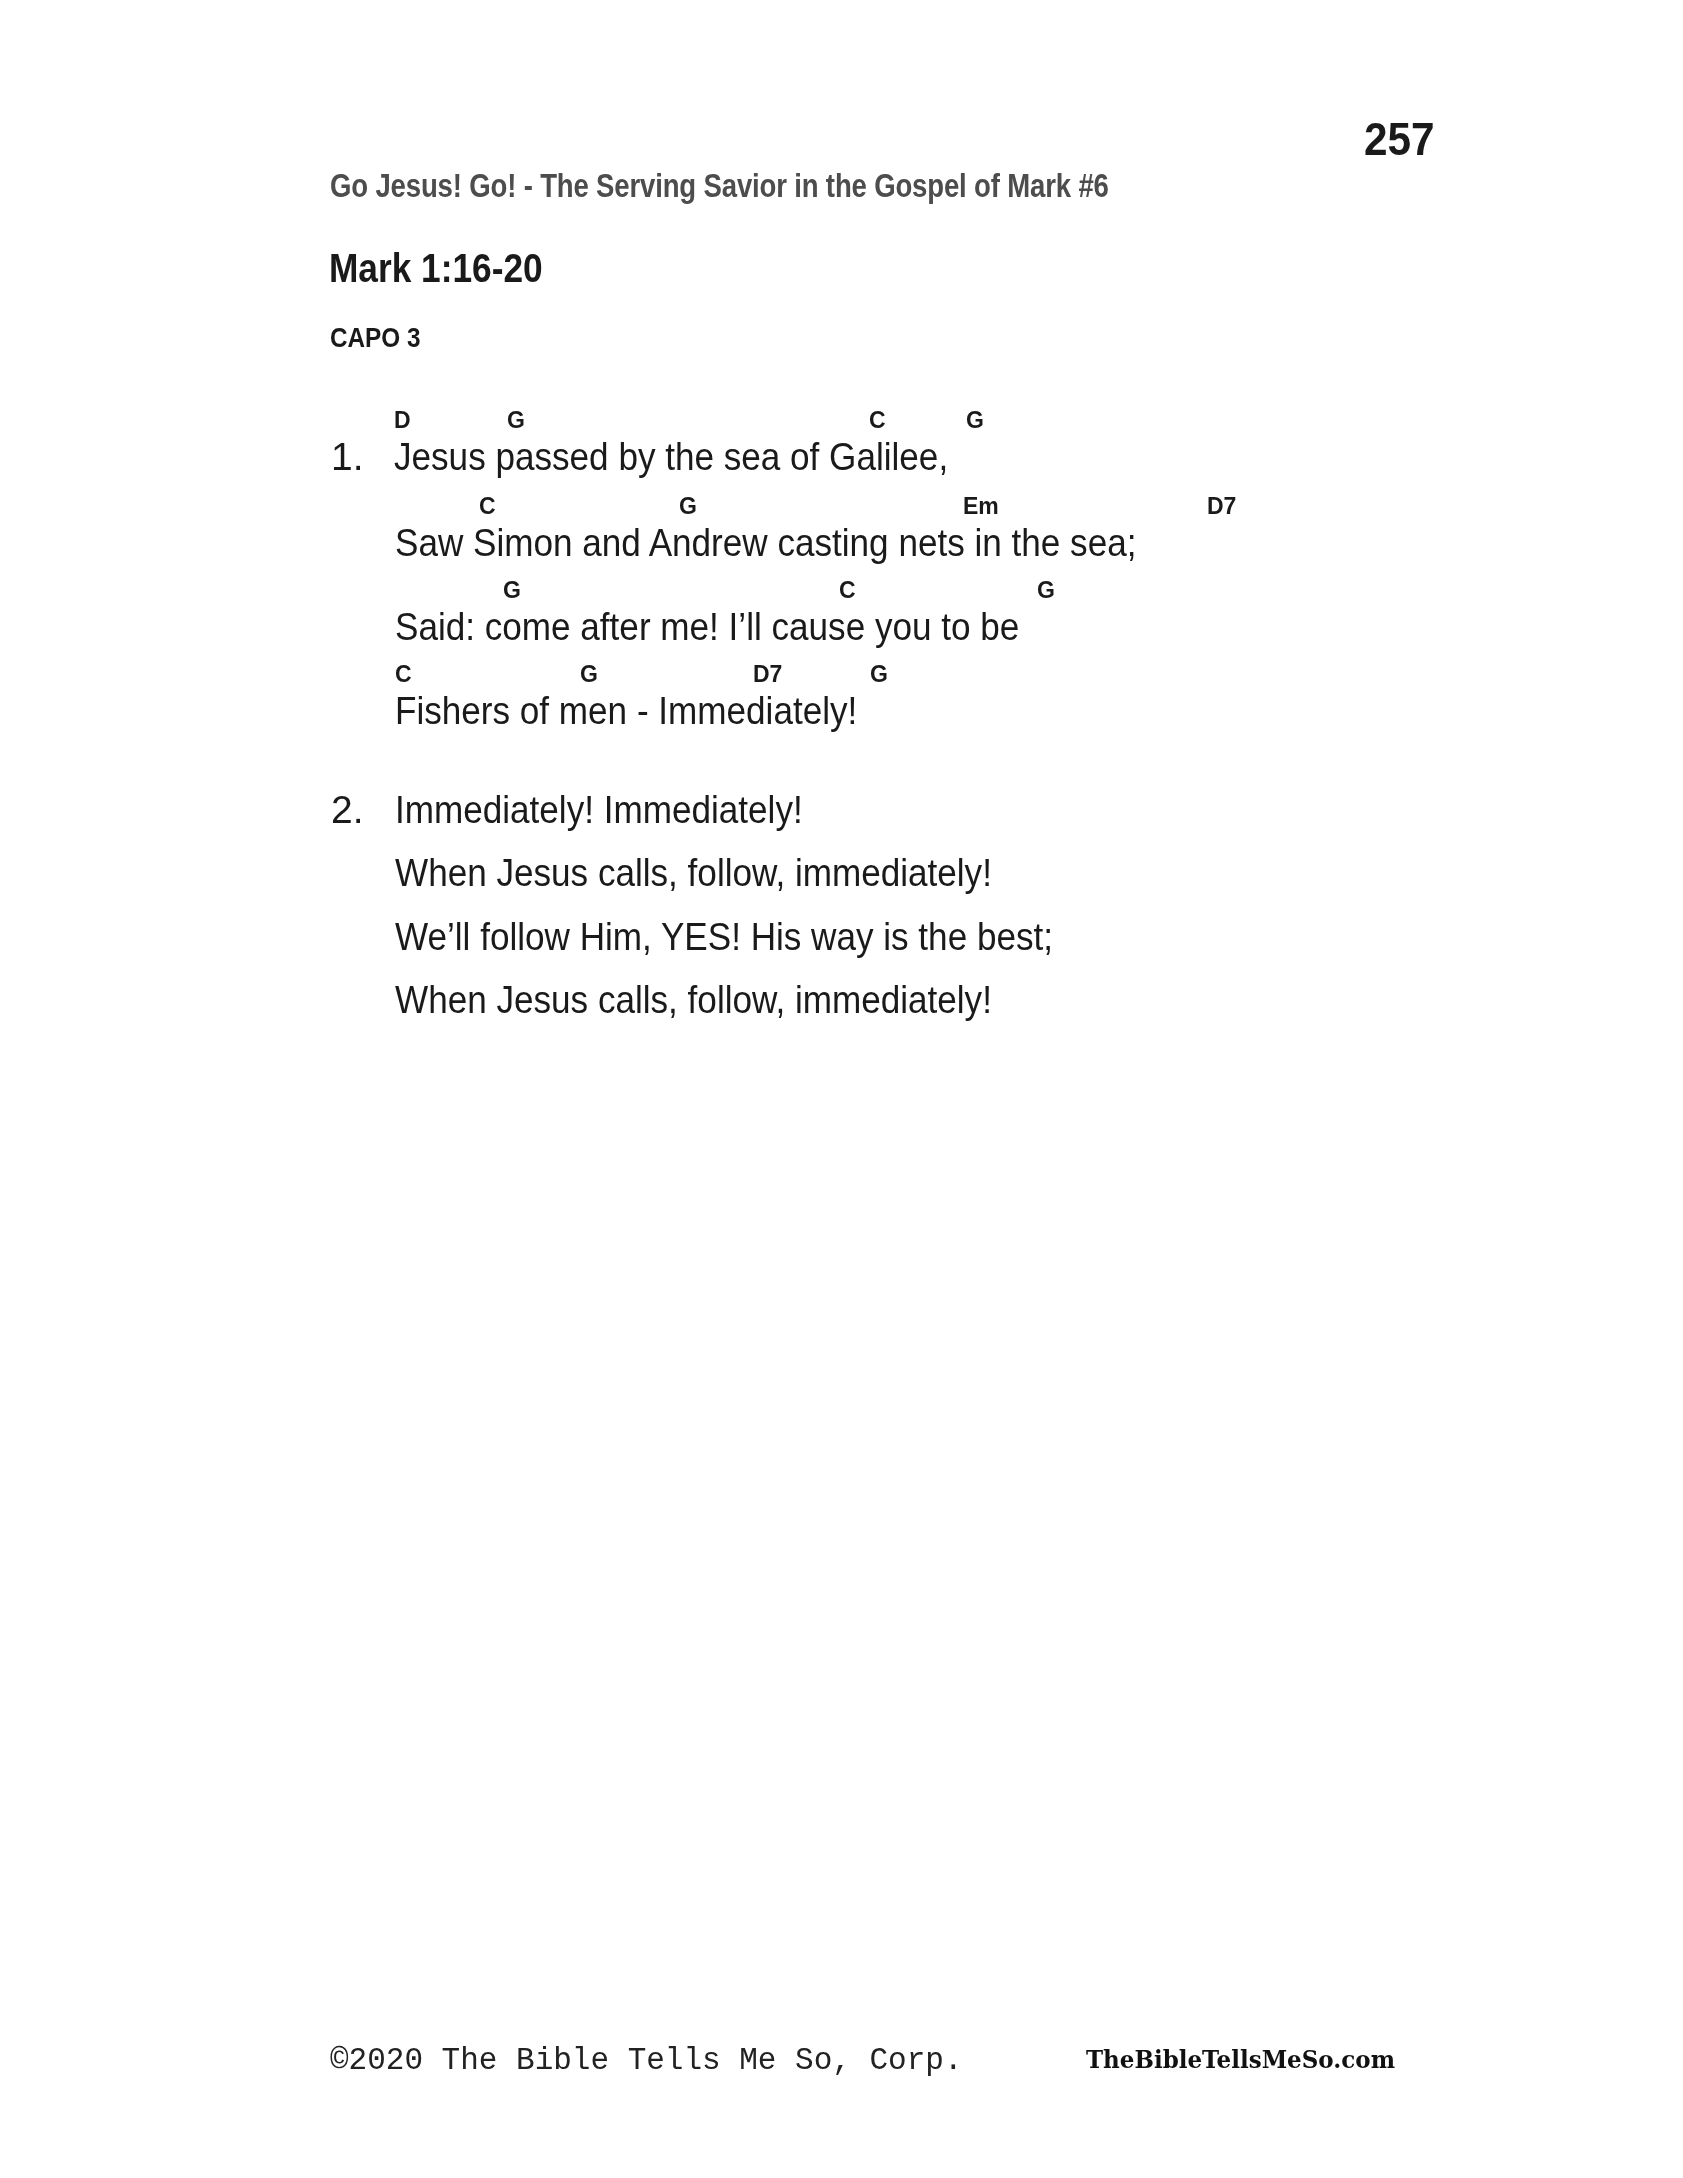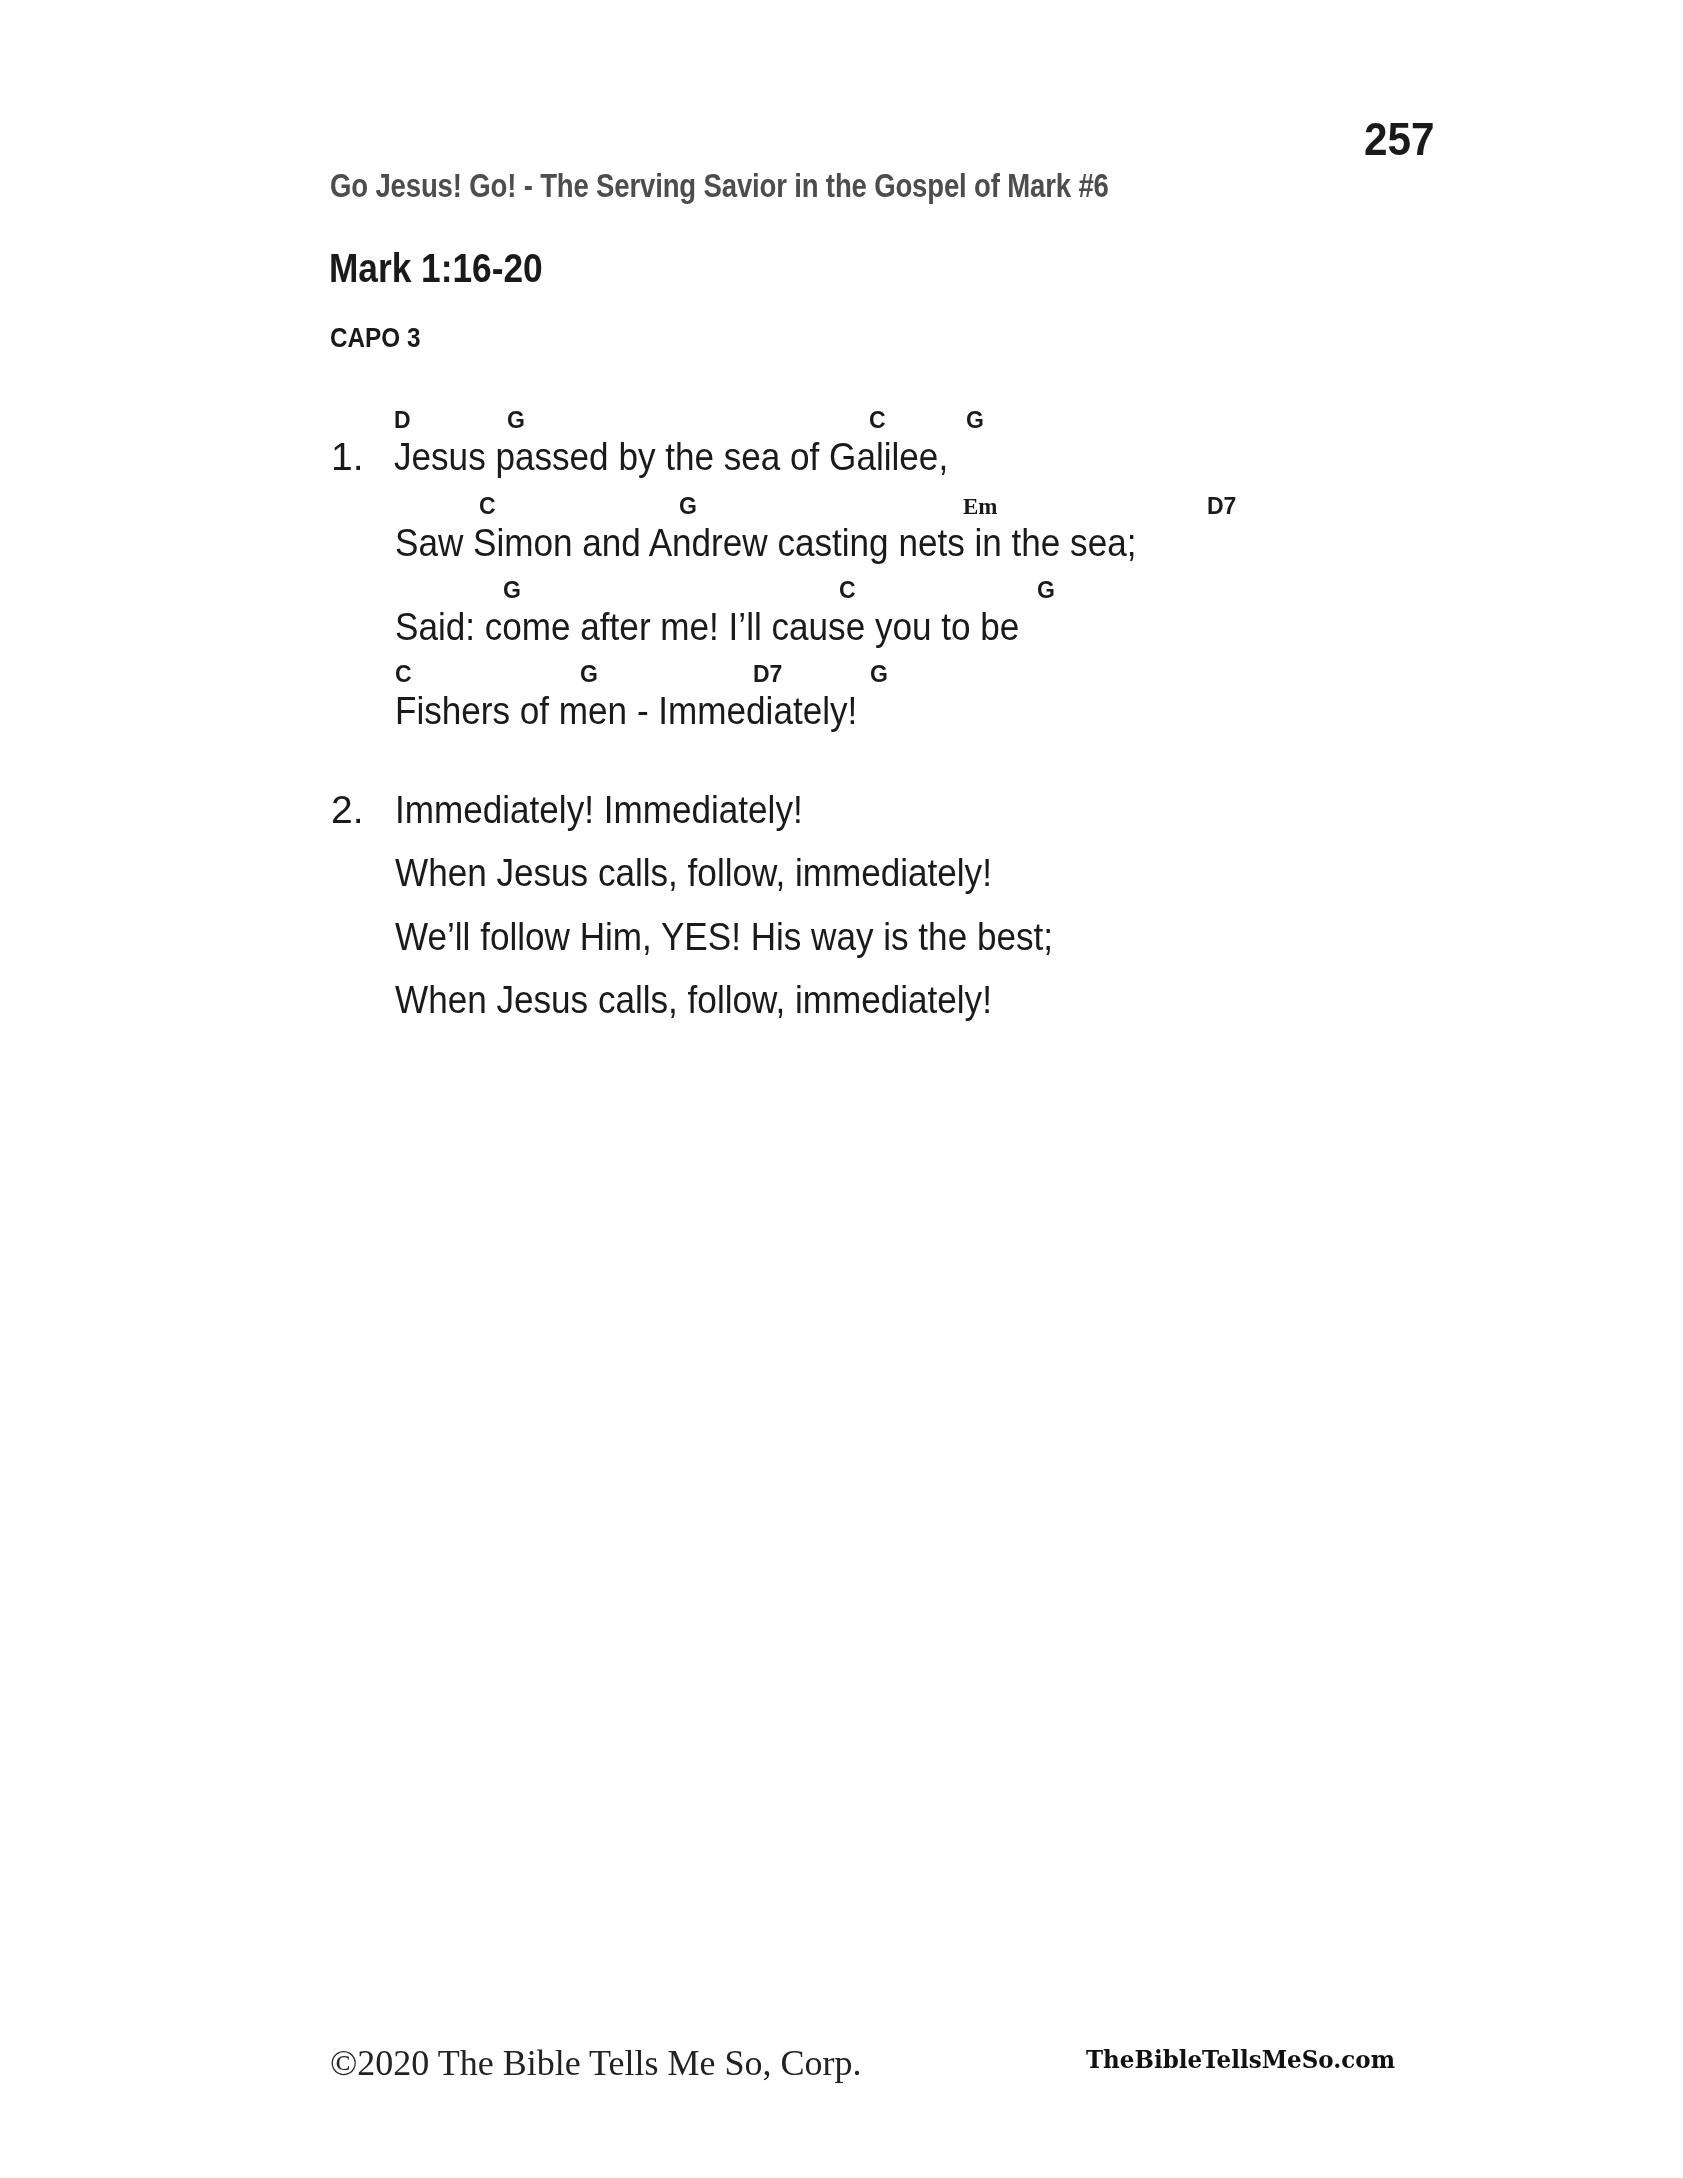--- a/index.html
+++ b/index.html
@@ -10,22 +10,22 @@
                  transform: scaleX(0.92); transform-origin: left top; }
   .subtitle { left: 330px; top: 169px; font-size: 33px; font-weight: bold; color: #4d4d4d;
               transform: scaleX(0.835); transform-origin: left top; letter-spacing: -0.2px; }
   .passage { left: 329px; top: 248px; font-size: 41px; font-weight: bold; color: #1a1a1a;
              transform: scaleX(0.86); transform-origin: left top; }
   .capo { left: 330px; top: 325px; font-size: 27px; font-weight: bold; color: #1a1a1a;
           transform: scaleX(0.9); transform-origin: left top; }
   .chord { font-size: 23px; font-weight: bold; color: #1a1a1a; }
   .lyric { font-size: 39px; color: #1a1a1a; transform-origin: left top; }
   .verse-num { font-size: 39px; color: #1a1a1a; }
-  .footer-left { left: 330px; top: 2045px; font-family: Liberation Serif, serif;
-                 font-size: 36px; color: #222; transform: scaleX(1.0); transform-origin: left top; }
+  .footer-left { left: 330px; top: 2045px; font-family: Liberation Mono, monospace;
+                 font-size: 31px; color: #222; transform: scaleX(1.0); transform-origin: left top; }
   .footer-right { left: 1086px; top: 2047px; font-family: "DejaVu Serif", "Liberation Serif", serif;
                   font-size: 25px; font-weight: bold; color: #111; transform: scaleX(0.92); transform-origin: left top; }
 </style>
 </head>
 <body>
 
 <div class="abs page-number">257</div>
 <div class="abs subtitle">Go Jesus! Go! - The Serving Savior in the Gospel of Mark #6</div>
 <div class="abs passage">Mark 1:16-20</div>
 <div class="abs capo">CAPO 3</div>
@@ -37,21 +37,21 @@
     <div class="abs chord" style="left:394px; top:409px;">D</div>
     <div class="abs chord" style="left:507px; top:409px;">G</div>
     <div class="abs chord" style="left:869px; top:409px;">C</div>
     <div class="abs chord" style="left:966px; top:409px;">G</div>
     <div class="abs lyric" style="left:394px; top:437px; transform:scaleX(0.9);">Jesus passed by the sea of Galilee,</div>
   </div>
 
   <div>
     <div class="abs chord" style="left:479px; top:495px;">C</div>
     <div class="abs chord" style="left:679px; top:495px;">G</div>
-    <div class="abs chord" style="left:963px; top:495px;font-family:Liberation Serif, serif;">Em</div>
+    <div class="abs chord" style="left:963px; top:495px;">Em</div>
     <div class="abs chord" style="left:1207px; top:495px;">D7</div>
     <div class="abs lyric" style="left:395px; top:523px; transform:scaleX(0.9);">Saw Simon and Andrew casting nets in the sea;</div>
   </div>
 
   <div>
     <div class="abs chord" style="left:503px; top:579px;">G</div>
     <div class="abs chord" style="left:839px; top:579px;">C</div>
     <div class="abs chord" style="left:1037px; top:579px;">G</div>
     <div class="abs lyric" style="left:395px; top:607px; transform:scaleX(0.9);">Said: come after me! I’ll cause you to be</div>
   </div>

